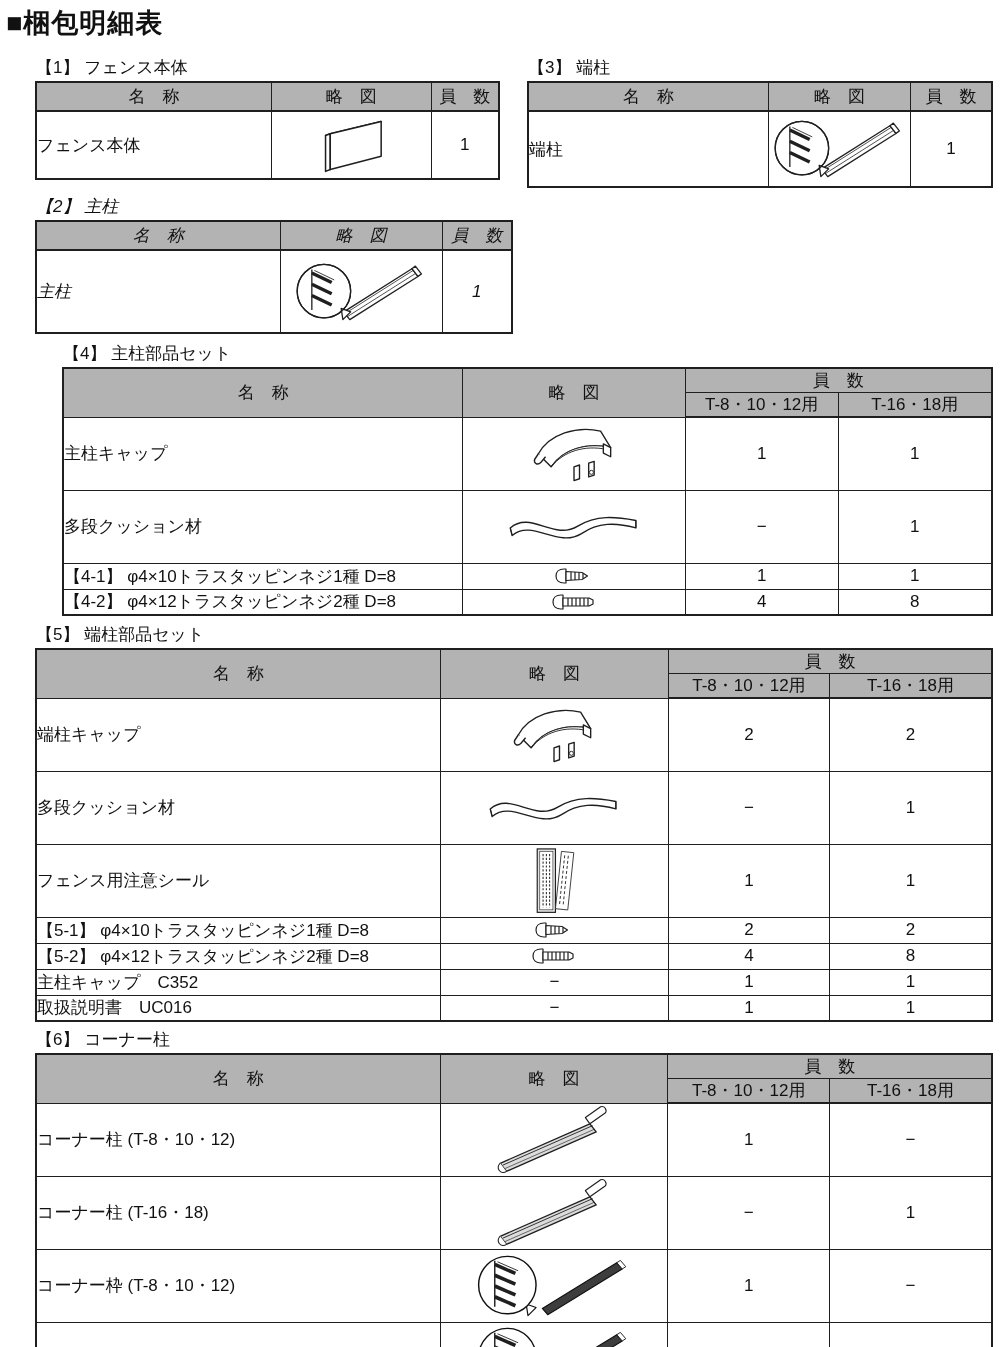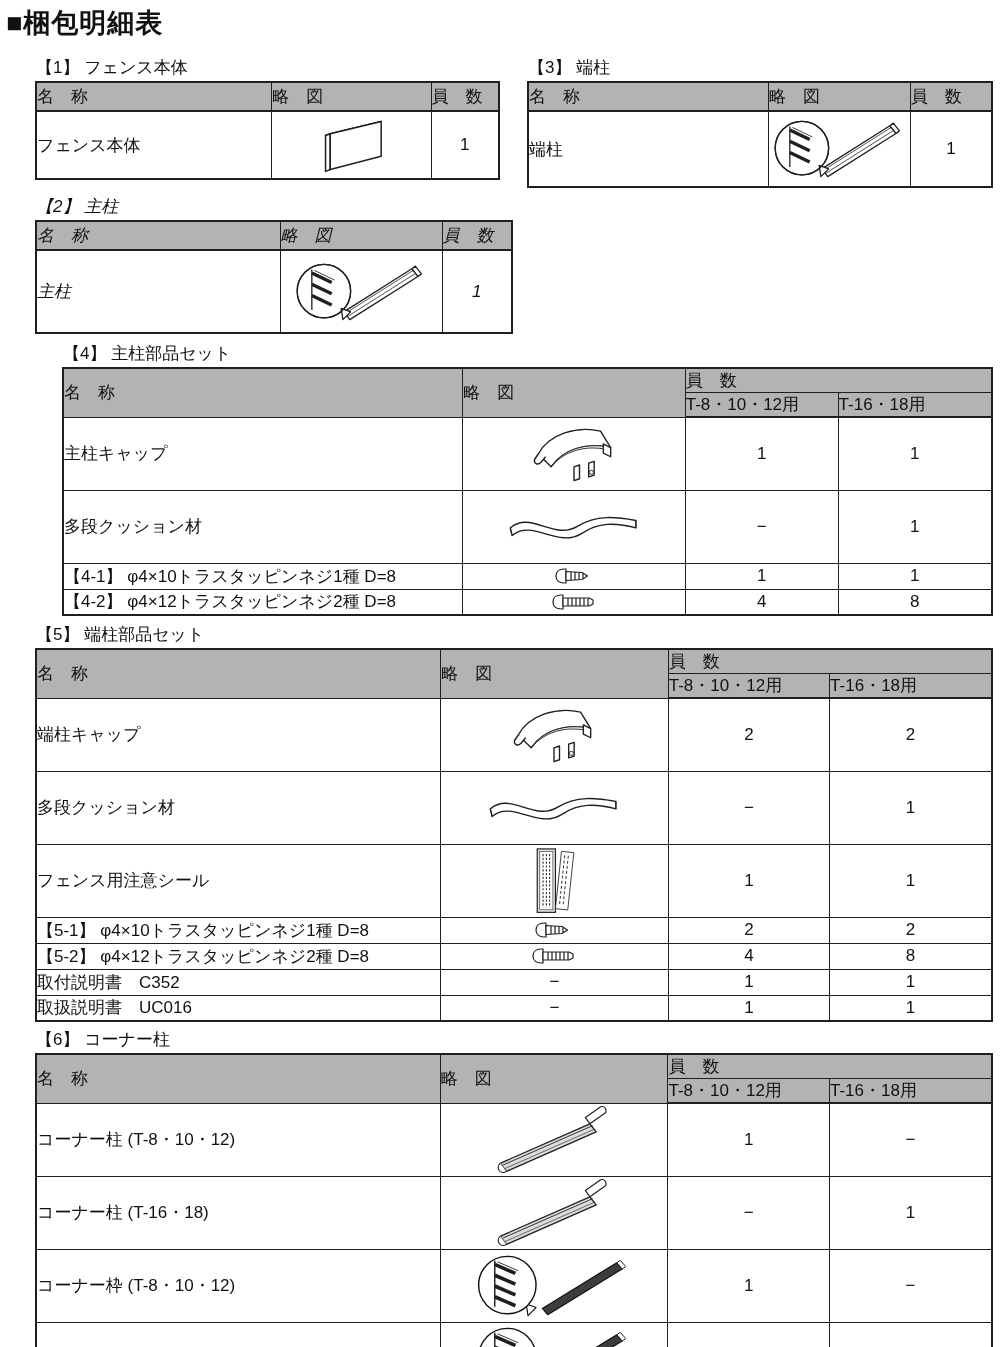--- a/index.html
+++ b/index.html
@@ -23,21 +23,21 @@
   .sec .caption{font-size:17px;line-height:20px;margin:0 0 3px 1px;white-space:nowrap;}
   .sec2{margin-top:9px;font-style:italic;}
   .sec4{margin-top:10px;margin-left:27px;}
   .sec5{margin-top:9px;}
   .sec6{margin-top:8px;}
   table.parts{border-collapse:collapse;table-layout:fixed;border:2px solid var(--bd);}
   table.parts th,table.parts td{
     border:1px solid var(--bd);box-sizing:border-box;padding:0;overflow:hidden;
   }
   table.parts thead th{
-    background:var(--hdr);font-weight:normal;font-size:17px;text-align:left;
+    background:var(--hdr);font-weight:normal;font-size:17px;text-align:center;
   }
   table.parts thead tr:last-child th{border-bottom:2px solid var(--bd);}
   table.parts thead th.h28{height:29px;}
   table.parts thead th.h22{height:22px;}
   td.name{font-size:17px;text-align:left;padding-left:10px;white-space:nowrap;}
   td.qty{font-size:17px;text-align:center;}
   td.sketch{text-align:center;vertical-align:middle;}
   td.sketch svg{vertical-align:middle;display:inline-block;}
   tr.tall>td{height:73px;}
   tr.tall78>td{height:64px;}
@@ -354,21 +354,21 @@
        <line x1="25" y1="5" x2="25" y2="13"></line>
        <line x1="29" y1="5" x2="29" y2="13"></line>
        <line x1="33" y1="5" x2="33" y2="13"></line>
        <line x1="37" y1="5" x2="37" y2="13"></line>
      </g>
                   </svg></td>
                 <td class="qty">4</td>
                 <td class="qty">8</td>
               </tr>
               <tr class="short">
-                <td class="name">取付説明書　C352</td>
+                <td class="name">主柱キャップ　C352</td>
                 <td class="sketch" style="font-size: 17px;">−</td>
                 <td class="qty">1</td>
                 <td class="qty">1</td>
               </tr>
               <tr class="short">
                 <td class="name">取扱説明書　UC016</td>
                 <td class="sketch" style="font-size: 17px;">−</td>
                 <td class="qty">1</td>
                 <td class="qty">1</td>
               </tr>

